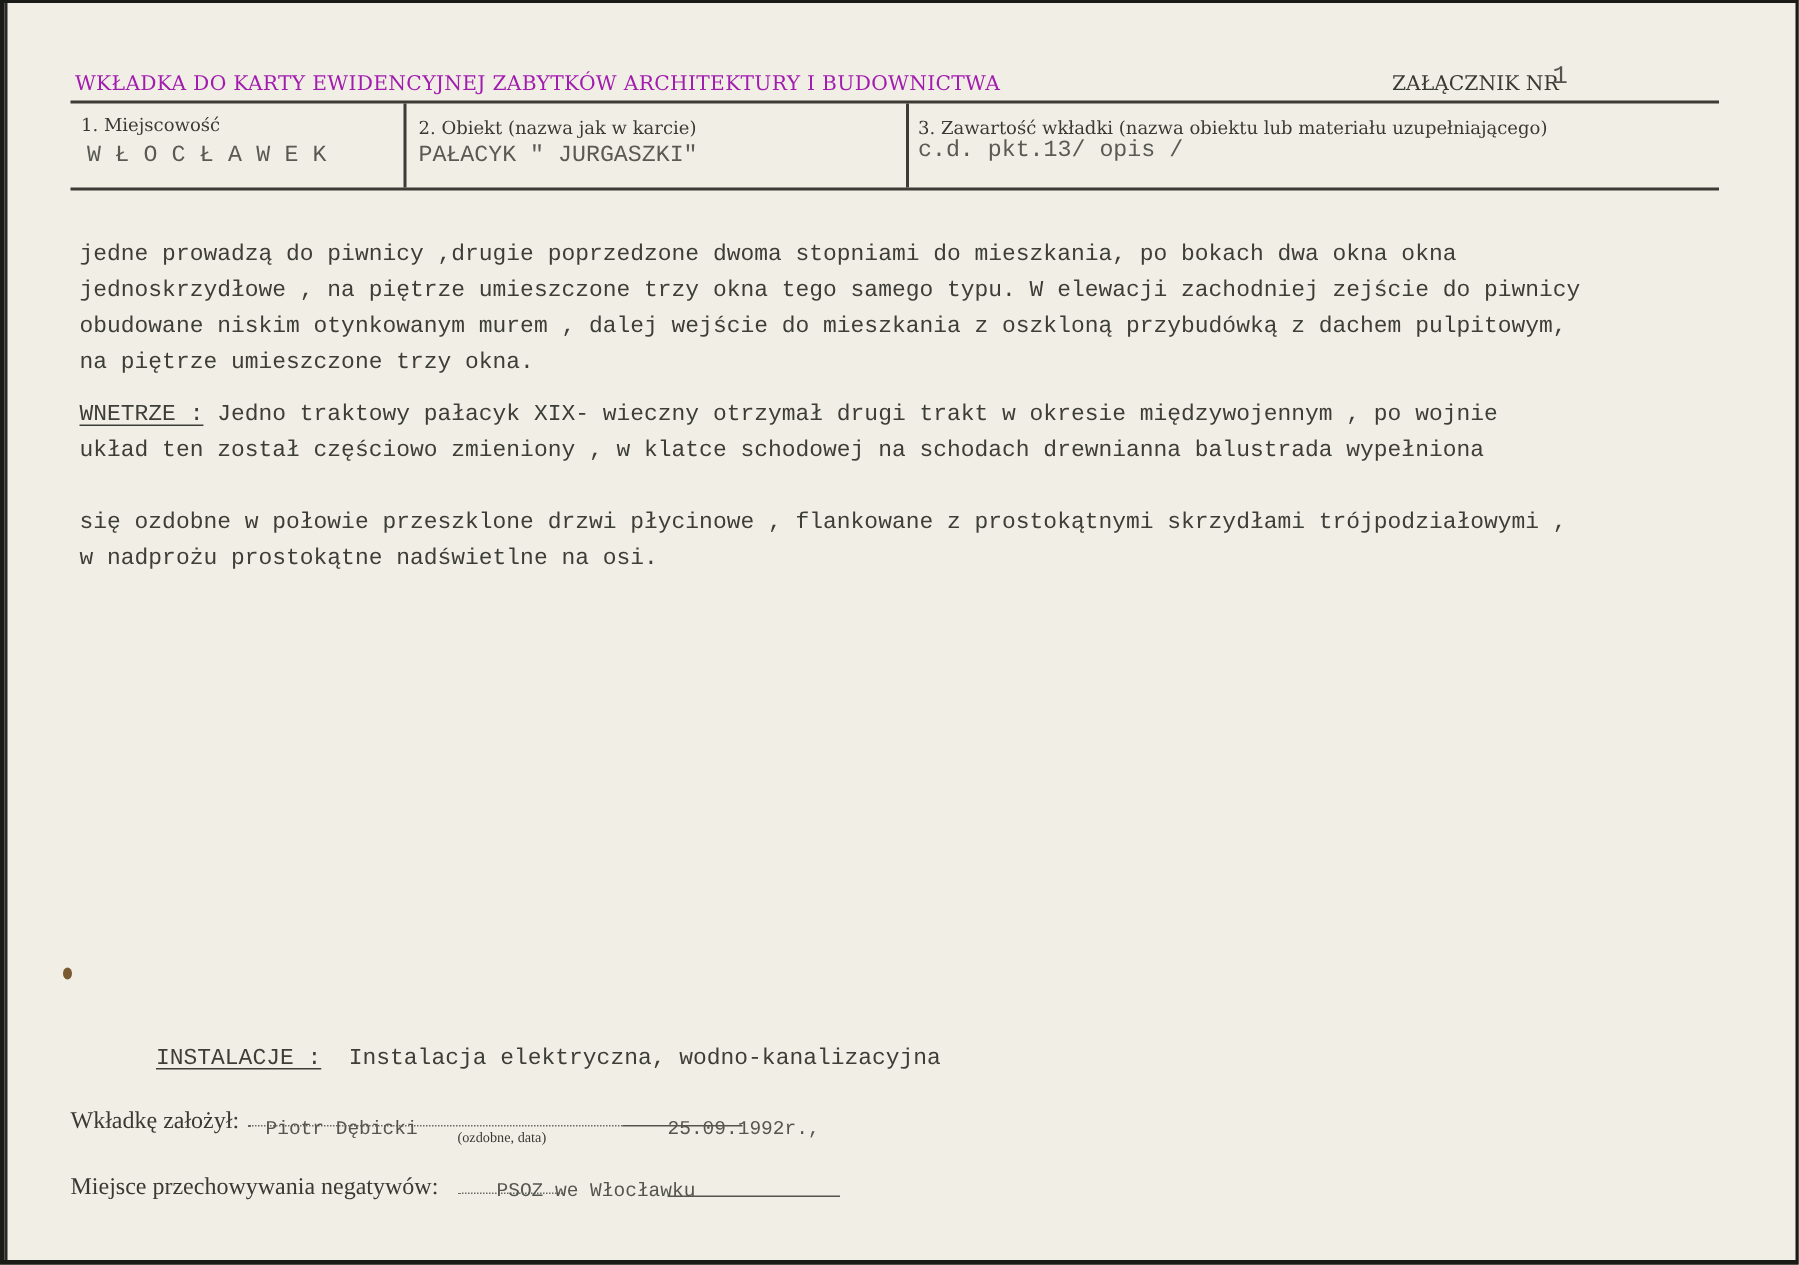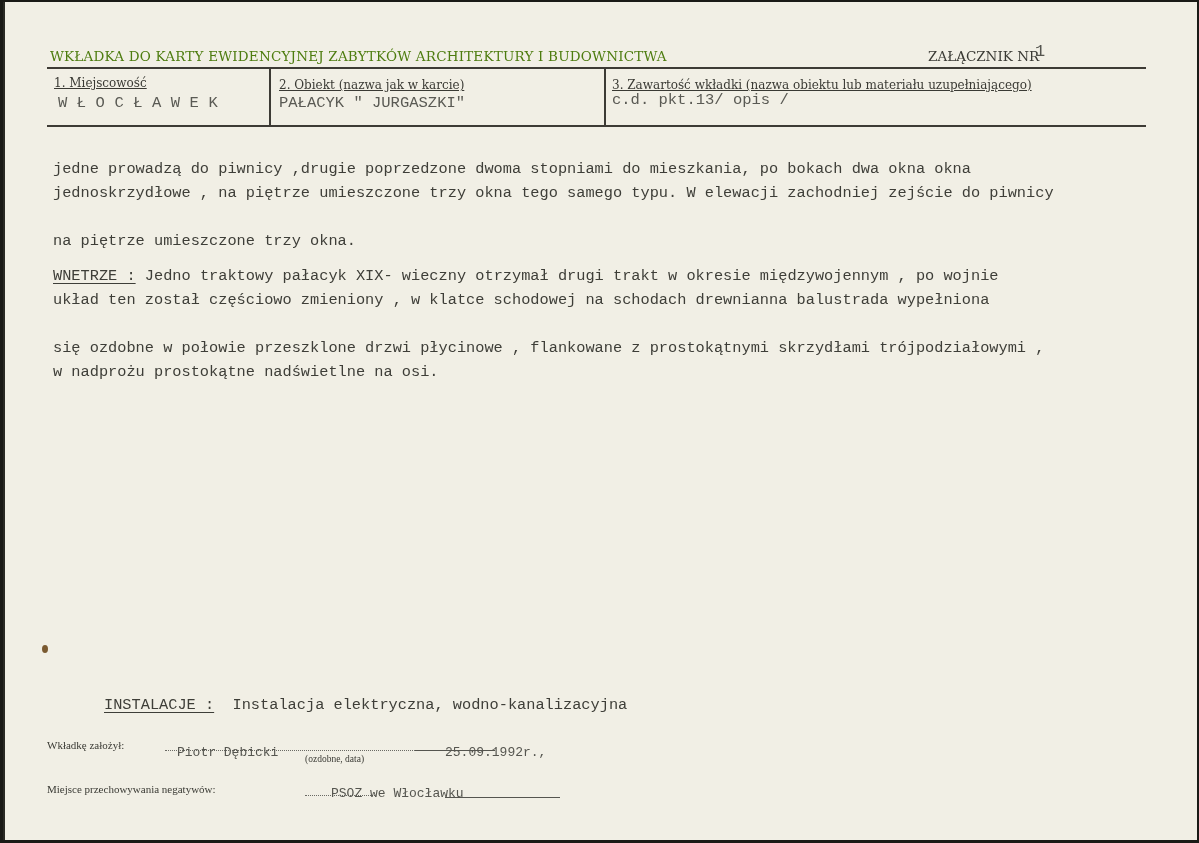--- a/index.html
+++ b/index.html
@@ -22,21 +22,21 @@
     }
     .serif { font-family: "DejaVu Serif", "Liberation Serif", serif; }
     .lserif { font-family: "Liberation Serif", "DejaVu Serif", serif; }
     .mono { font-family: "Liberation Mono", "DejaVu Sans Mono", monospace; }
 
     .form-title {
       position: absolute;
       left: 45px;
       top: 46px;
       font-size: 13.5px;
-      color: #4d7c0f;
+      color: #a21caf;
       letter-spacing: 0.2px;
     }
     .annex-label {
       position: absolute;
       left: 923px;
       top: 46px;
       font-size: 13.5px;
       color: #3a3a34;
     }
     .annex-value {
@@ -53,21 +53,20 @@
     }
     .vline {
       position: absolute;
       width: 0;
       border-left: 2px solid #3d3b35;
     }
     .field-label {
       position: absolute;
       font-size: 12px;
       color: #3a3a34;
-      text-decoration: underline;
     }
     .field-value {
       position: absolute;
       font-size: 15.5px;
       color: #5a5a54;
     }
     .spaced { letter-spacing: 9.5px; }
 
     .body-text {
       position: absolute;
@@ -86,21 +85,21 @@
       position: absolute;
       left: 37px;
       top: 643px;
       width: 6px;
       height: 8px;
       border-radius: 50%;
       background: #7a5a30;
     }
     .footer-label {
       position: absolute;
-      font-size: 11px;
+      font-size: 16px;
       color: #3a3a34;
     }
     .footer-value {
       position: absolute;
       font-size: 13px;
       color: #55554f;
     }
     .small-hint {
       position: absolute;
       font-size: 9.5px;
@@ -135,20 +134,21 @@
   <div class="field-value mono spaced" style="left:53px; top:92px;">WŁOCŁAWEK</div>
 
   <div class="field-label serif" style="left:274px; top:76px;">2. Obiekt (nazwa jak w karcie)</div>
   <div class="field-value mono" style="left:274px; top:92px;">PAŁACYK " JURGASZKI"</div>
 
   <div class="field-label serif" style="left:607px; top:76px;">3. Zawartość wkładki (nazwa obiektu lub materiału uzupełniającego)</div>
   <div class="field-value mono" style="left:607px; top:89px;">c.d. pkt.13/ opis /</div>
 
   <div class="body-text mono" style="top:156px;">jedne prowadzą do piwnicy ,drugie poprzedzone dwoma stopniami do mieszkania, po bokach dwa okna okna</div>
   <div class="body-text mono" style="top:180px;">jednoskrzydłowe , na piętrze umieszczone trzy okna tego samego typu. W elewacji zachodniej zejście do piwnicy</div>
+  <div class="body-text mono" style="top:204px;">obudowane niskim otynkowanym murem , dalej wejście do mieszkania z oszkloną przybudówką z dachem pulpitowym,</div>
   <div class="body-text mono" style="top:228px;">na piętrze umieszczone trzy okna.</div>
 
   <div class="body-text mono" style="top:263px;text-align:center;"><span class="section-head">WNETRZE :</span><span> Jedno traktowy pałacyk XIX- wieczny otrzymał drugi trakt w okresie międzywojennym , po wojnie</span></div>
   <div class="body-text mono" style="top:287px;">układ ten został częściowo zmieniony , w klatce schodowej na schodach drewnianna balustrada wypełniona</div>
   <div class="body-text mono" style="top:335px;text-align:center;">się ozdobne w połowie przeszklone drzwi płycinowe , flankowane z prostokątnymi skrzydłami trójpodziałowymi ,</div>
   <div class="body-text mono" style="top:359px;font-family:Liberation Mono, monospace;">w nadprożu prostokątne nadświetlne na osi.</div>
 
   <div class="dot"></div>
 
   <div class="body-text mono" style="left:57px; top:692px;margin-left:42px;"><span class="section-head">INSTALACJE :</span><span>  </span><span>Instalacja elektryczna, wodno-kanalizacyjna</span></div>

